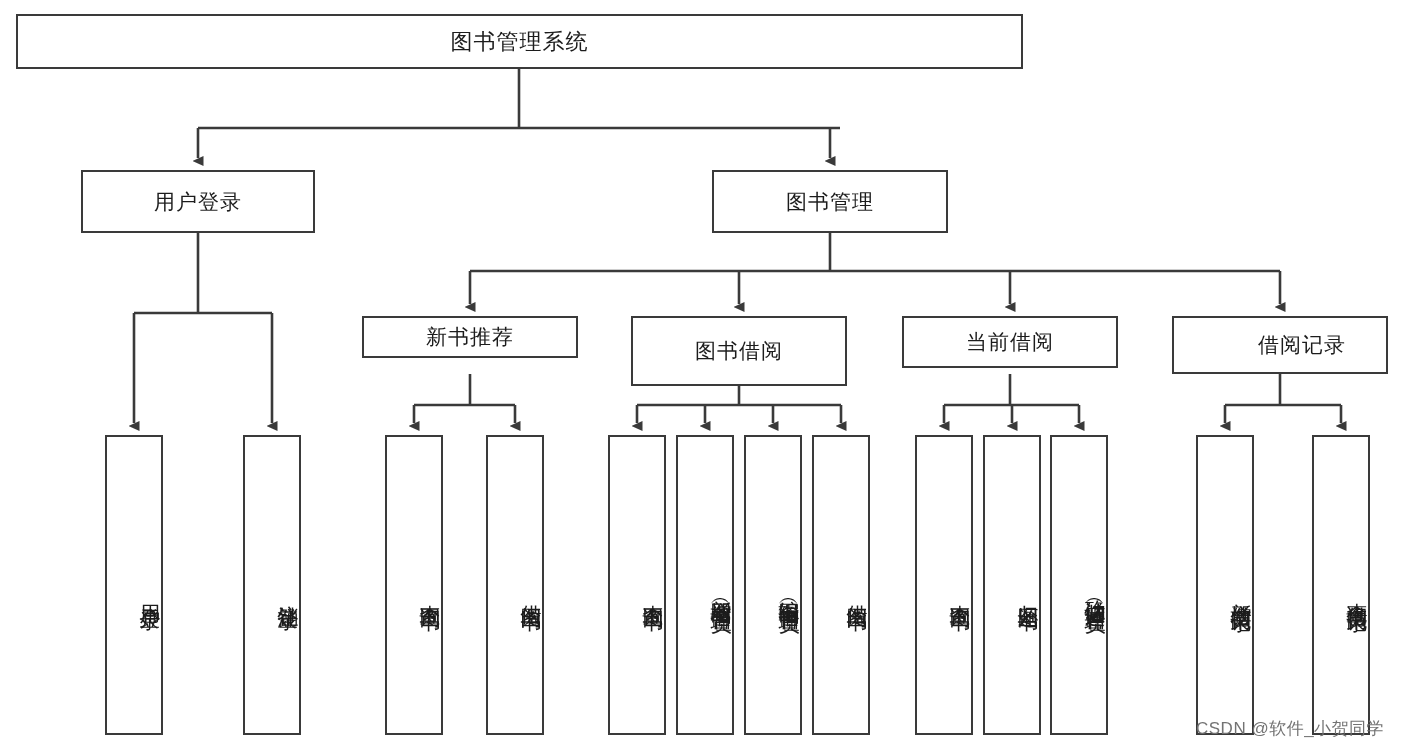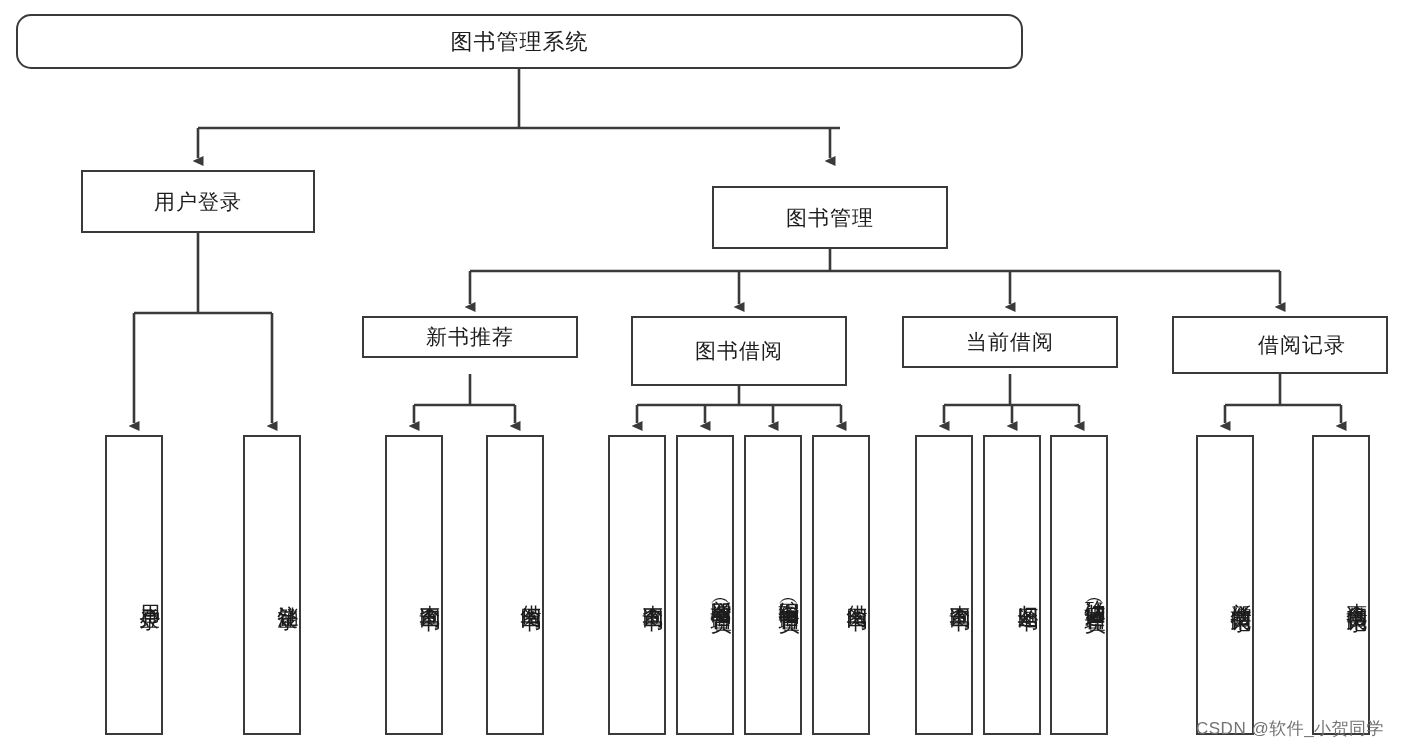--- a/index.html
+++ b/index.html
@@ -117,28 +117,28 @@
       <path d="M1012,405 L1012,423" marker-end="url(#arrow)"></path>
       <path d="M1079,405 L1079,423" marker-end="url(#arrow)"></path>
 
       <path d="M1280,374 L1280,405"></path>
       <path d="M1225,405 L1341,405"></path>
       <path d="M1225,405 L1225,423" marker-end="url(#arrow)"></path>
       <path d="M1341,405 L1341,423" marker-end="url(#arrow)"></path>
     </g>
   </svg>
 
-  <div class="node horiz root" style="left: 16px; top: 14px; width: 1007px; height: 55px; border-radius: 15px;">
+  <div class="node horiz root" style="left: 16px; top: 14px; width: 1007px; height: 55px;">
     <span class="label">图书管理系统</span>
   </div>
 
   <div class="node horiz" style="left: 81px; top: 170px; width: 234px; height: 63px;">
     <span class="label">用户登录</span>
   </div>
-  <div class="node horiz" style="left: 712px; top: 170px; width: 236px; height: 63px; margin-top: 16px;">
+  <div class="node horiz" style="left: 712px; top: 170px; width: 236px; height: 63px;">
     <span class="label">图书管理</span>
   </div>
 
   <div class="node horiz" style="left: 362px; top: 316px; width: 216px; height: 42px;">
     <span class="label">新书推荐</span>
   </div>
   <div class="node horiz" style="left: 631px; top: 316px; width: 216px; height: 70px; font-family: Liberation Mono, monospace;">
     <span class="label">图书借阅</span>
   </div>
   <div class="node horiz" style="left: 902px; top: 316px; width: 216px; height: 52px;">

